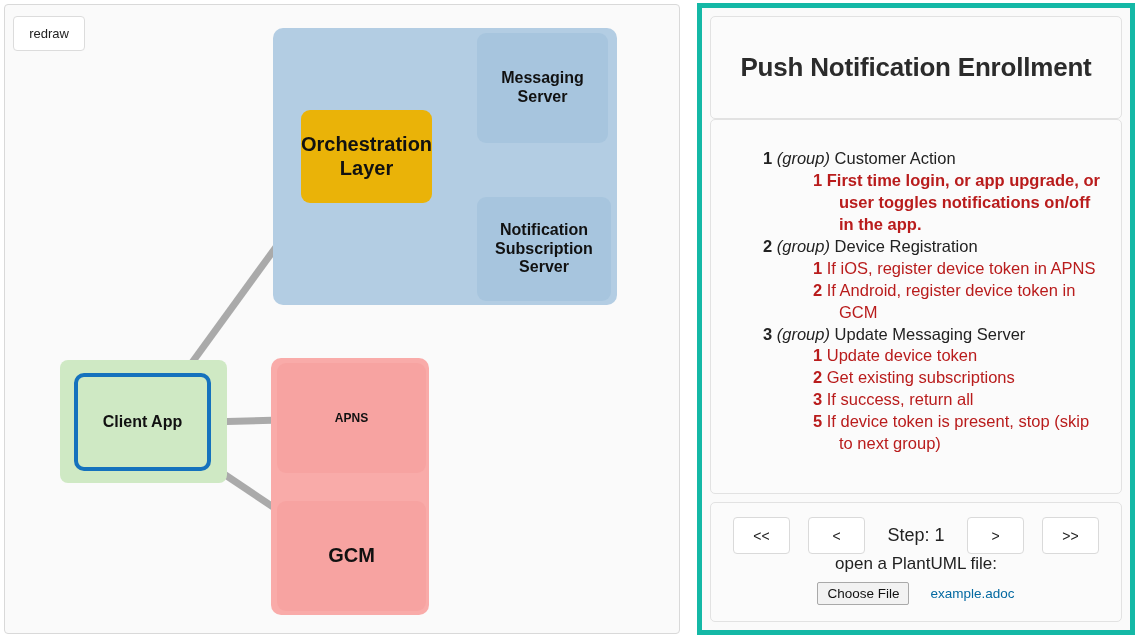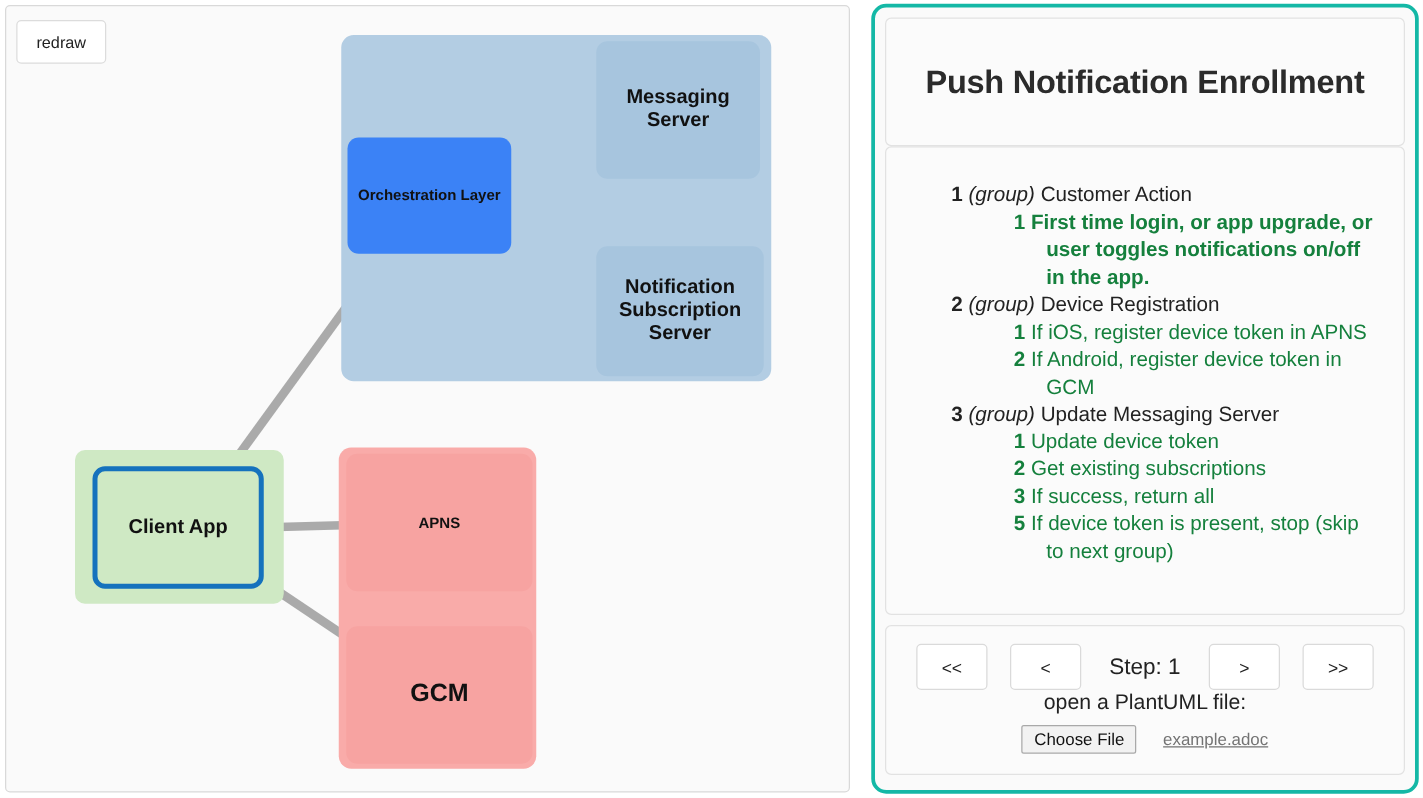--- a/index.html
+++ b/index.html
@@ -75,24 +75,24 @@
   }
   #group-green {
     left: 55px; top: 355px;
     width: 167px; height: 123px;
     background: #cfe9c4;
     border-radius: 8px;
   }
 
   
   #node-orchestration {
-    left: 273px; top: 105px;
+    left: 296px; top: 105px;
     width: 131px; height: 93px;
-    background: #3b82f6;
-    font-size: 12px;
+    background: #eab308;
+    font-size: 20px;
   }
   #node-messaging {
     left: 472px; top: 28px;
     width: 131px; height: 110px;
     background: #a7c5de;
     font-size: 16px;
   }
   #node-notification {
     left: 472px; top: 192px;
     width: 134px; height: 104px;
@@ -119,22 +119,22 @@
     border-radius: 10px;
     font-size: 16px;
   }
 
   
   #sidebar {
     position: absolute;
     left: 697px; top: 3px;
     width: 438px; height: 632px;
     background: #fafafa;
-    border: 3px solid #14b8a6;
-    border-radius: 12px;
+    border: 5px solid #14b8a6;
+    border-radius: 0;
     padding: 8px;
   }
   .card {
     background: #fbfbfb;
     border: 1px solid #e2e2e2;
     border-radius: 5px;
   }
   #title-card {
     height: 103px;
     display: flex;
@@ -160,21 +160,21 @@
     color: #222222;
     line-height: 1.33;
     padding-left: 50px;
     text-indent: -16px;
     white-space: nowrap;
   }
   .grp-num { font-weight: bold; }
   .grp-tag { font-style: italic; }
   .sub-row {
     font-size: 16.5px;
-    color: #15803d;
+    color: #b91c1c;
     line-height: 1.33;
     padding-left: 110px;
     text-indent: -26px;
   }
   .sub-row.bold { font-weight: bold; }
   .sub-num { font-weight: bold; }
 
   #nav-card {
     margin-top: 8px;
     height: 120px;
@@ -224,22 +224,21 @@
     border: 1px solid #a9a9a9;
     border-radius: 2px;
     font-size: 13.5px;
     color: #111;
     padding: 3px 9px;
     cursor: pointer;
     font-family: "Liberation Sans", sans-serif;
   }
   #file-name {
     font-size: 13.5px;
-    color: #737373;
-    text-decoration: underline;
+    color: #0369a1;
   }
 </style>
 </head>
 <body>
 
 <div id="app">
 
   <div id="diagram-panel">
 
     <button id="redraw-button">redraw</button>

